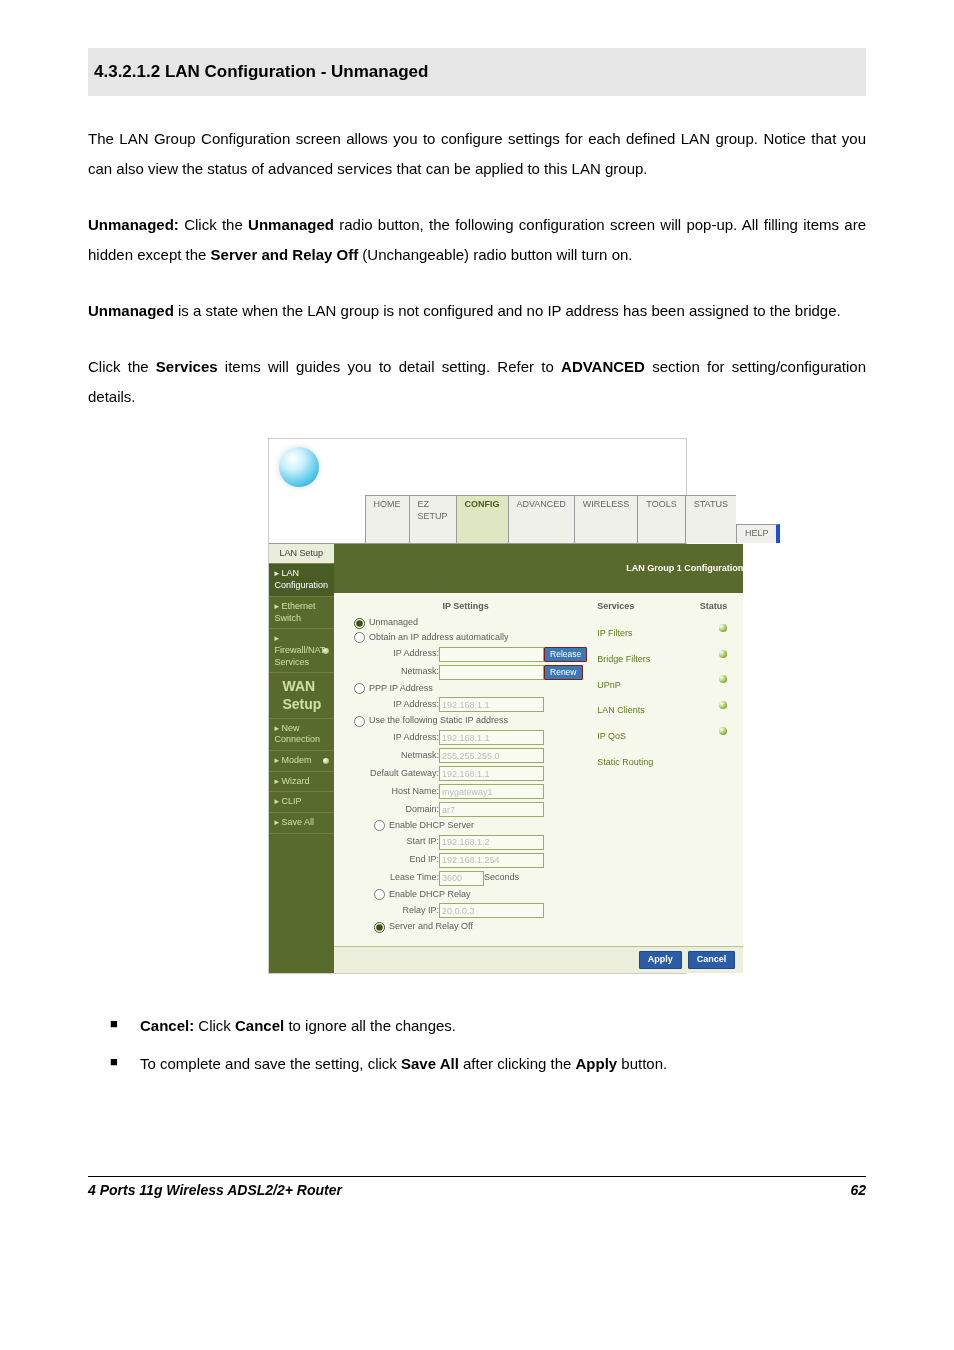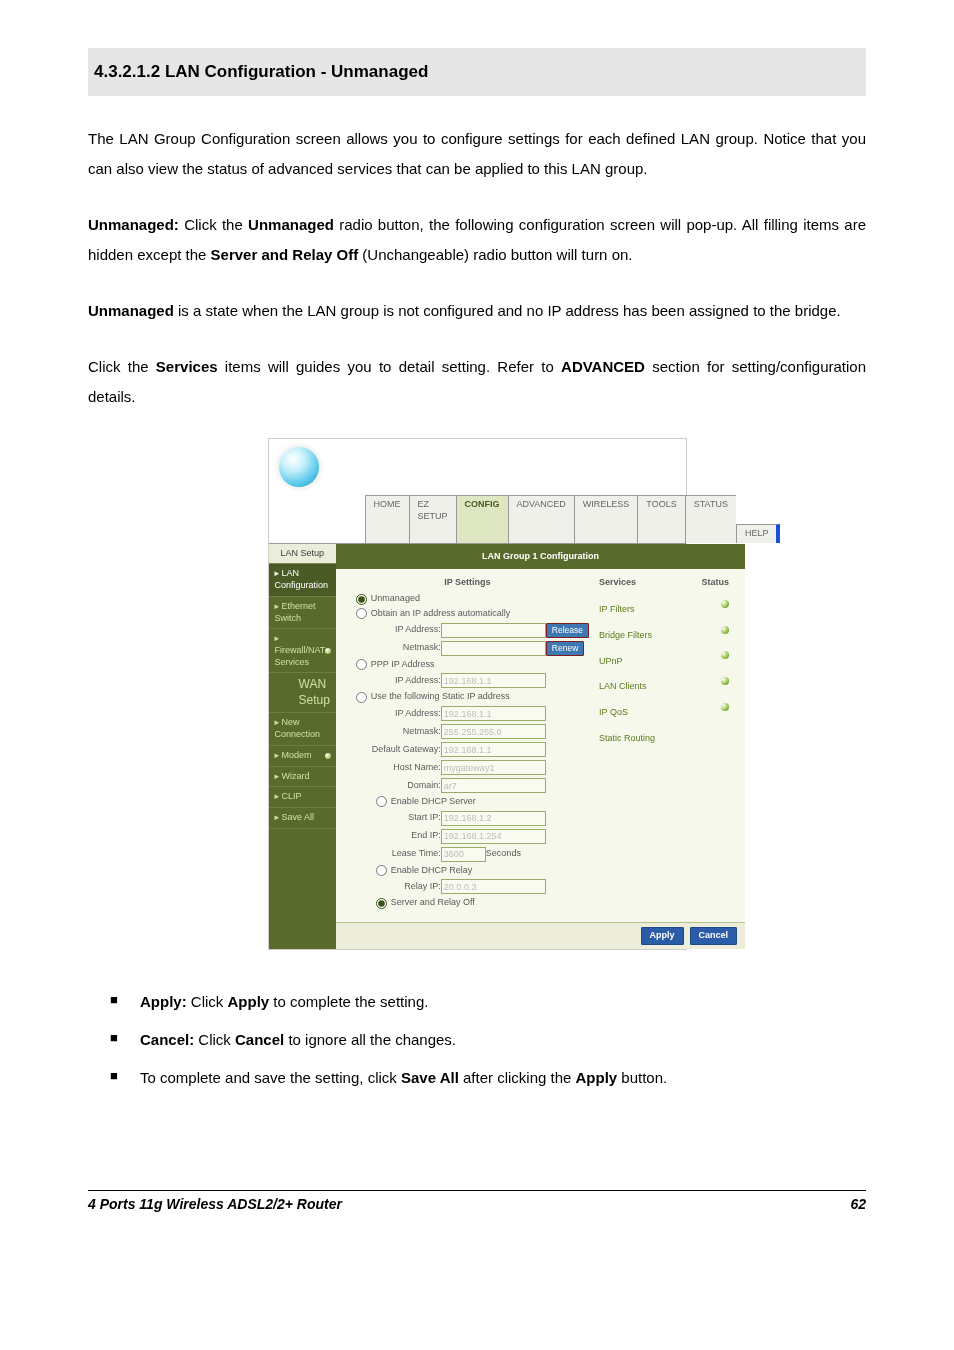--- a/index.html
+++ b/index.html
@@ -66,31 +66,31 @@
     font-size: 9px;
     border-bottom: 1px solid #7a8a4d;
   }
   .sidebar .sb-item {
     padding: 4px 6px;
     border-bottom: 1px solid #6f7f3f;
     color: #cfe0a4;
     position: relative;
   }
   .sidebar .sb-item.sel { background: #4b5b25; color: #fff; }
-  .sidebar .sb-sub { padding-left: 30px; font-size: 12px; }
+  .sidebar .sb-sub { padding-left: 14px; font-size: 14px; font-weight: bold; }
   .sidebar .sb-item .dot {
     position: absolute; right: 5px; top: 50%; transform: translateY(-50%);
     width: 6px; height: 6px; border-radius: 50%;
     background: radial-gradient(circle at 30% 30%, #fff, #bcd47a 60%, #6a7a3c);
   }
 
   .panel { flex: 1; background: #f6f8ec; color: #50601e; }
   .panel-head {
-    background: #596a2d; color: #fff; text-align: center;
-    font-size: 9px; font-weight: bold; padding: 7px 0;
+    background: #596a2d; color: #fff; text-align: right;
+    font-size: 9px; font-weight: bold; padding: 19px 0;
   }
   .panel-body { padding: 6px 16px 10px 10px; font-size: 9px; color: #5a5a5a; }
   .cols { display: flex; gap: 10px; }
   .col-left { flex: 1; }
   .col-right { width: 130px; }
   .ip-title { text-align: center; font-weight: bold; font-size: 9px; margin: 2px 0 4px 0; }
   .frow { display: flex; align-items: center; margin: 3px 0; gap: 0; }
   .frow label.rl { width: 95px; text-align: right; font-size: 9px; color: #5e5e5e; }
   .frow input[type=text] {
     width: 105px; height: 15px; font-size: 9px;
@@ -319,23 +319,20 @@
           <span class="btn-foot">Apply</span>
           <span class="btn-foot cancel">Cancel</span>
         </div>
       </div>
     </div>
   </div>
 </div>
 
 <ul class="bullets">
   <li>
-    <b>Apply:</b><span> Click </span><b>Apply</b><span> to complete the setting.</span>
-  </li>
-  <li>
     <b>Cancel:</b><span> Click </span><b>Cancel</b><span> to ignore all the changes.</span>
   </li>
   <li>
     <span>To complete and save the setting, click </span><b>Save All</b><span> after clicking the </span><b>Apply</b><span> button.</span>
   </li>
 </ul>
 
 <footer class="page-foot">
   <span>4 Ports 11g Wireless ADSL2/2+ Router</span>
   <span>62</span>

